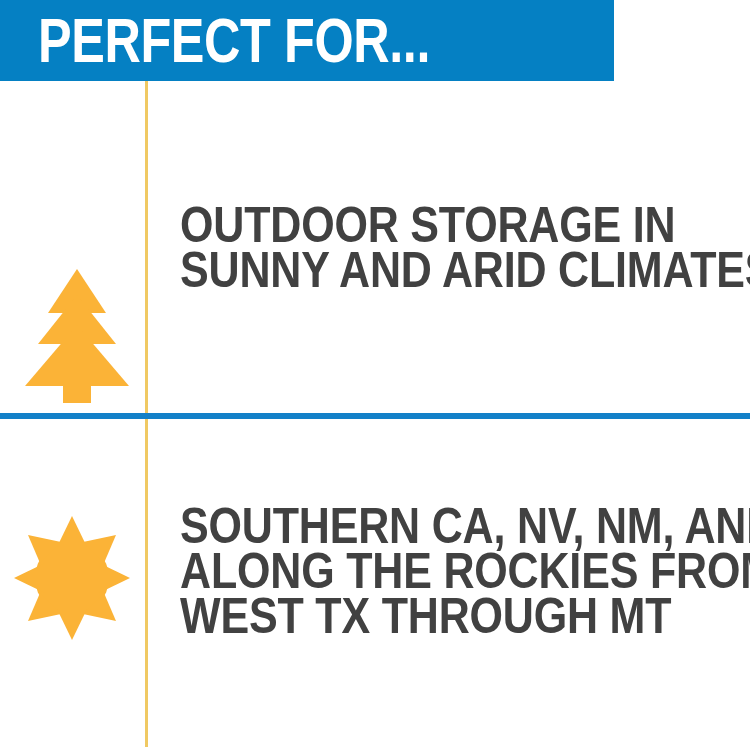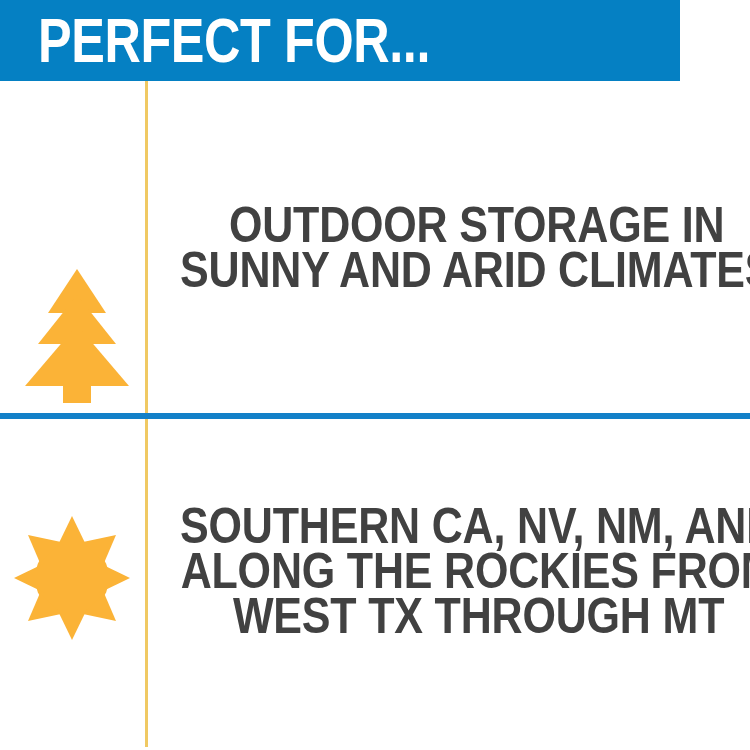--- a/index.html
+++ b/index.html
@@ -21,21 +21,21 @@
     height: 750px;
     background: #ffffff;
     overflow: hidden;
   }
 
   
   .header-bar {
     position: absolute;
     left: 0;
     top: 0;
-    width: 680px;
+    width: 614px;
     height: 81px;
     background: #0580c3;
   }
   .header-title {
     position: absolute;
     left: 38px;
     top: 9px;
     color: #ffffff;
     font-family: "Liberation Sans Narrow", "Liberation Sans", sans-serif;
     font-weight: 700;
@@ -63,21 +63,20 @@
     width: 750px;
     height: 6px;
     background: #1380c8;
   }
 
   
   .row {
     position: absolute;
     left: 0;
     width: 604px;
-    text-align: center;
   }
   .row-outdoor { top: 81px; height: 332px; }
   .row-regions { top: 419px; height: 331px; }
 
   .icon-cell {
     position: absolute;
     left: 0;
     top: 0;
     width: 145px;
     height: 100%;

